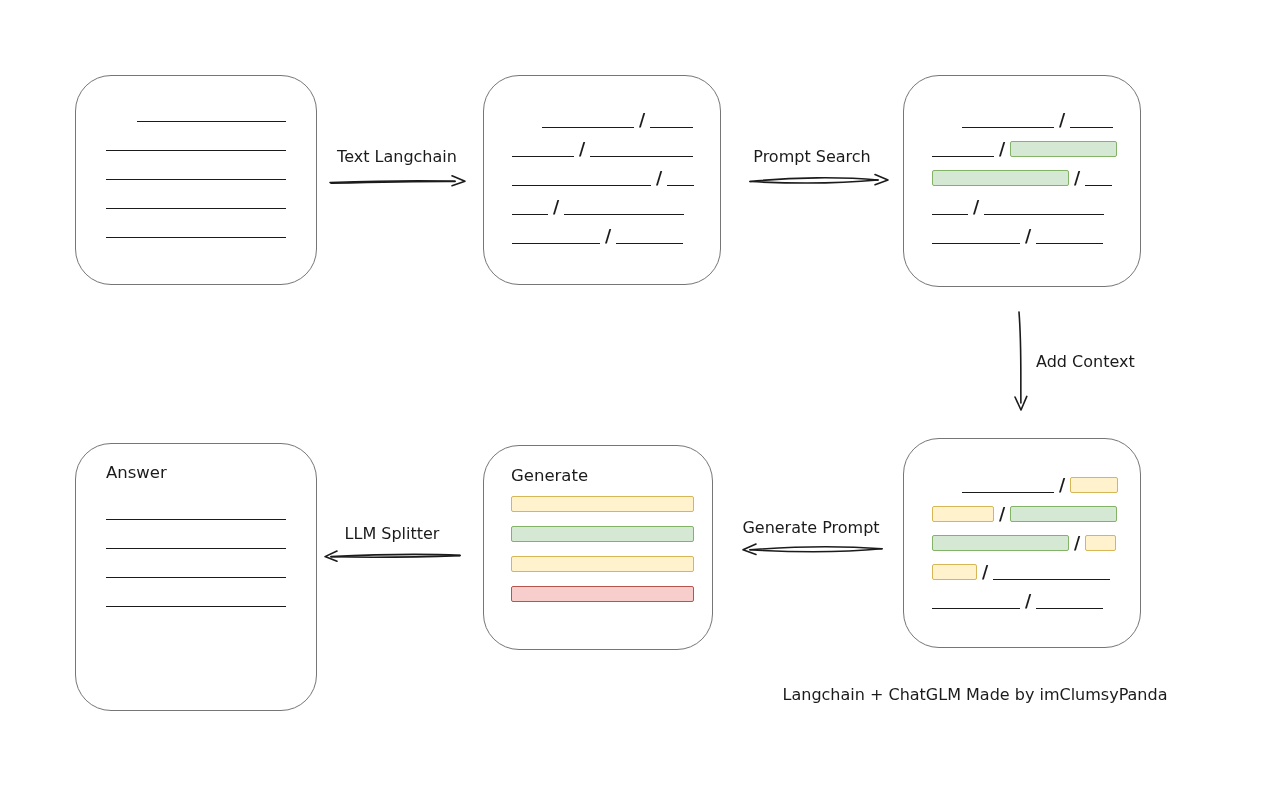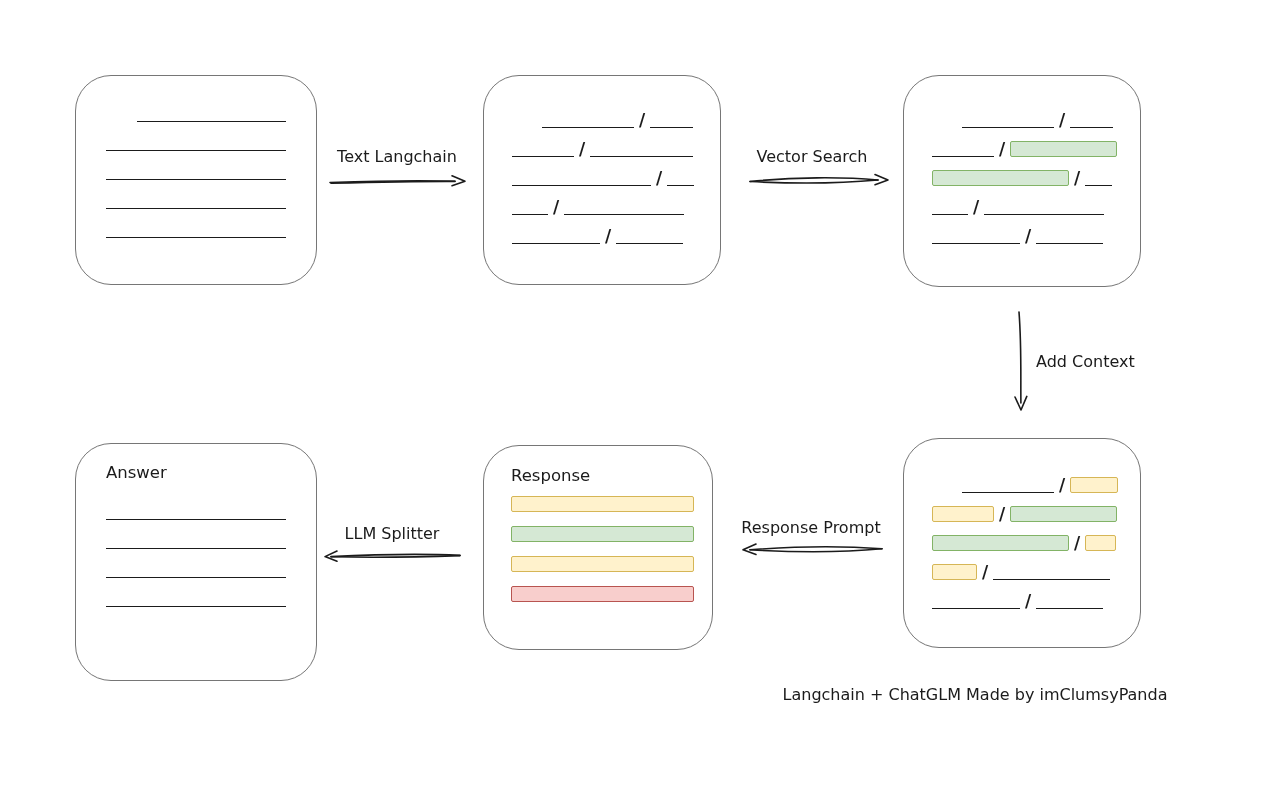--- a/index.html
+++ b/index.html
@@ -86,21 +86,21 @@
         <div class="seg-line" style="width: 120px;"></div>
       </div>
       <div class="seg-row">
         <div class="seg-line" style="width: 88px;"></div>
         <div class="seg-slash">/</div>
         <div class="seg-line" style="width: 67px;"></div>
       </div>
     </div>
 </div>
 
-<div class="arrow-label" style="left:737px;top:147px;width:150px;">Vector Search</div>
+<div class="arrow-label" style="left:737px;top:147px;width:150px;">Prompt Search</div>
 <svg class="arrow-svg" style="left:748px;top:171px;" width="144" height="18">
   <path d="M2,10.5 C45,6 95,5.8 130,9"></path>
   <path d="M2,10.5 C45,12.8 95,12.2 130,9"></path>
   <path d="M127,3.5 L140,9 L127,13.7"></path>
 </svg>
 
 <div class="panel" style="left:903px;top:75px;width:238px;height:212px;">
   <div style="padding:35px 0 0 28px;">
       <div class="seg-row">
         <div class="seg-gap" style="width: 30px;"></div>
@@ -161,49 +161,49 @@
         <div class="seg-line" style="width: 117px;"></div>
       </div>
       <div class="seg-row">
         <div class="seg-line" style="width: 88px;"></div>
         <div class="seg-slash">/</div>
         <div class="seg-line" style="width: 67px;"></div>
       </div>
     </div>
 </div>
 
-<div class="arrow-label" style="left:736px;top:518px;width:150px;">Response Prompt</div>
+<div class="arrow-label" style="left:736px;top:518px;width:150px;">Generate Prompt</div>
 <svg class="arrow-svg" style="left:740px;top:540px;" width="146" height="18">
   <path d="M16,4 L3,9.8 L16,14.4"></path>
   <path d="M10,9.8 C60,6 110,6.4 142,8.8"></path>
   <path d="M10,9.8 C60,12.8 110,11.8 142,8.8"></path>
 </svg>
 
 <div class="panel" style="left:483px;top:445px;width:230px;height:205px;">
   <div style="padding:18px 0 0 27px;">
-    <div class="box-title">Response</div>
+    <div class="box-title">Generate</div>
     <div style="margin-top:8px;">
         <div class="bar chip yellow"></div>
         <div class="bar chip green"></div>
         <div class="bar chip yellow"></div>
       </div>
     <div style="margin-top:6px;">
         <div class="bar chip red"></div>
       </div>
   </div>
 </div>
 
 <div class="arrow-label" style="left:317px;top:524px;width:150px;">LLM Splitter</div>
 <svg class="arrow-svg" style="left:322px;top:547px;" width="142" height="18">
   <path d="M15,4 L3,9.6 L15,14.2"></path>
   <path d="M9,9.6 C55,7.4 105,6.8 138,8.4"></path>
   <path d="M9,9.8 C55,10.8 105,9.8 138,8.6"></path>
 </svg>
 
-<div class="panel" style="left:75px;top:443px;width:242px;height:238px;">
+<div class="panel" style="left:75px;top:443px;width:242px;height:268px;">
   <div style="padding:17px 0 0 30px;">
     <div class="box-title">Answer</div>
     <div class="doc-lines" style="margin-top:34px;">
         <div class="doc-line" style="width: 180px; margin-left: 0px;"></div>
         <div class="doc-line" style="width: 180px; margin-left: 0px;"></div>
         <div class="doc-line" style="width: 180px; margin-left: 0px;"></div>
         <div class="doc-line" style="width: 180px; margin-left: 0px;"></div>
       </div>
   </div>
 </div>

